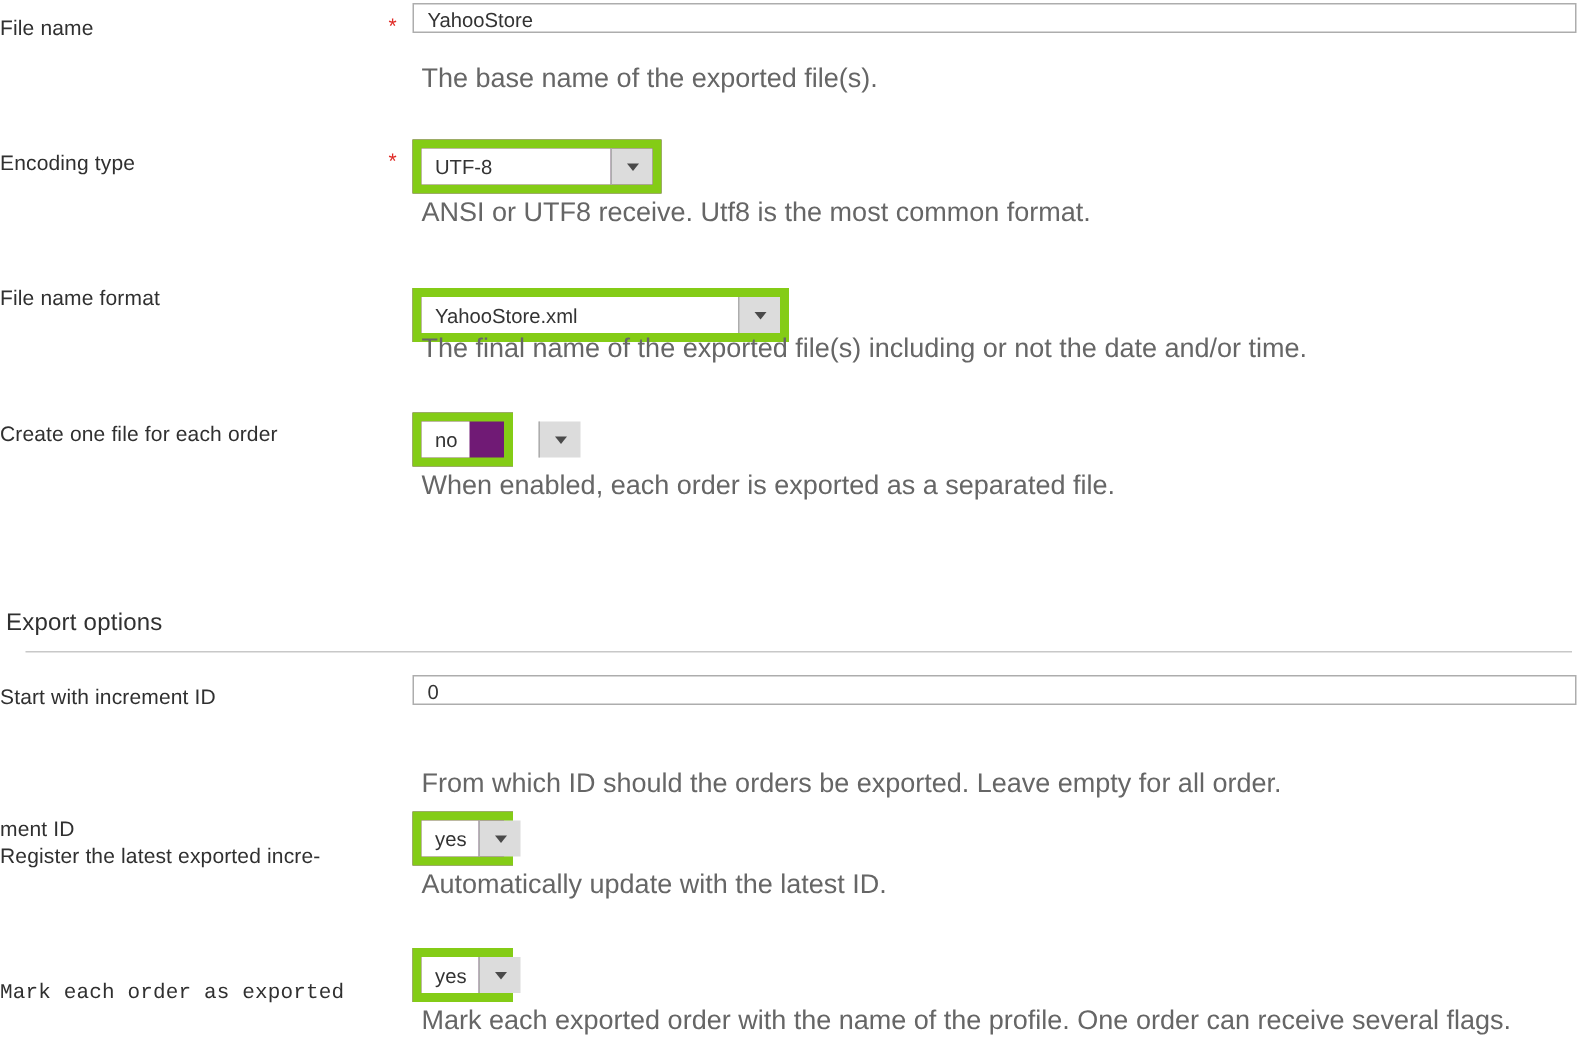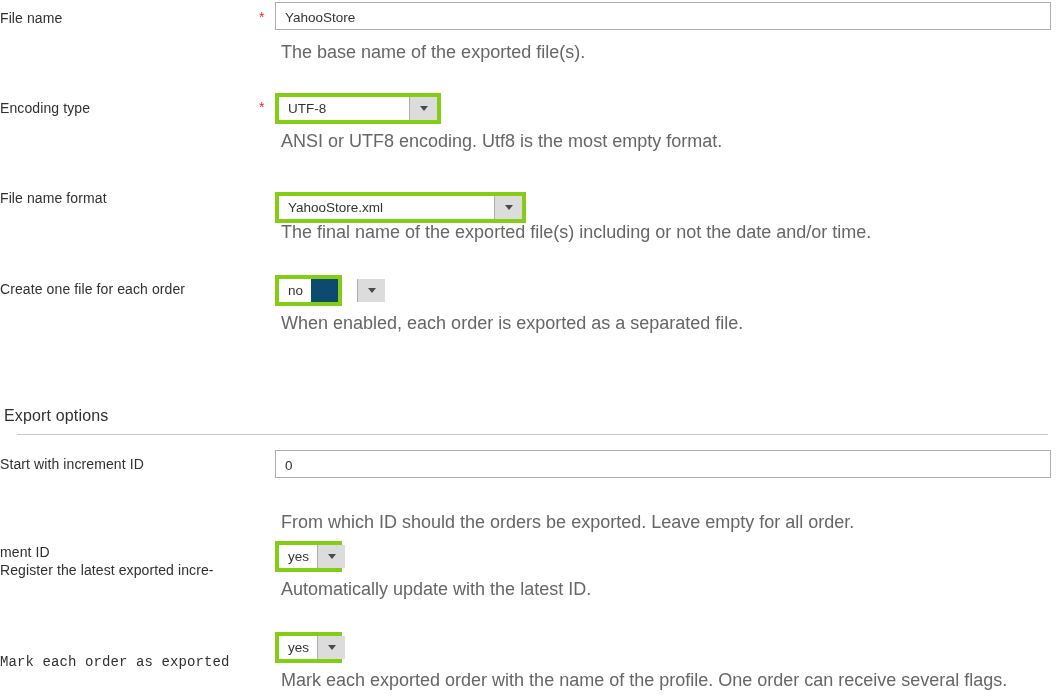--- a/index.html
+++ b/index.html
@@ -48,39 +48,39 @@
   }
 
   .control-wrap {
     position: absolute;
     left: 275px;
   }
 
   
   input.txt {
     display: block;
-    height: 28px;
+    height: 20px;
     padding: 2px 9px 0 9px;
     border: 1px solid #adadad;
     background: #ffffff;
     font-family: "Liberation Sans", sans-serif;
     font-size: 13.5px;
     color: #333333;
     outline: none;
     border-radius: 0;
   }
   input.txt::placeholder { color: #999; }
 
   
   .select-box {
     display: inline-flex;
     align-items: stretch;
-    height: 31px;
-    border: 4px solid #84cc16;
-    background: #0c4a6e;
+    height: 36px;
+    border: 6px solid #84cc16;
+    background: #701a75;
     position: relative;
   }
   .select-value {
     display: flex;
     align-items: center;
     padding: 0 8px 0 9px;
     font-size: 13.5px;
     color: #333333;
     white-space: nowrap;
     flex: 1 1 auto;
@@ -149,21 +149,21 @@
     <div class="field-label" style="top:6px;">Encoding type</div>
     <div class="req-star" style="top:5px;">*</div>
     <div class="control-wrap" style="top:0px;">
       <div class="select-box" style="width:166px;">
         <span class="select-value">UTF-8</span>
         <span class="select-btn">
           <span class="caret"></span>
         </span>
       </div>
     </div>
-    <div class="note" style="top:40px;">ANSI or UTF8 encoding. Utf8 is the most empty format.</div>
+    <div class="note" style="top:40px;">ANSI or UTF8 receive. Utf8 is the most common format.</div>
   </div>
 
   <div class="field-row" style="top:184px;">
     <div class="field-label" style="top:5px;">File name format</div>
     <div class="control-wrap" style="top:8px;border-radius:8px;">
       <div class="select-box" style="width:251px;">
         <span class="select-value">YahooStore.xml</span>
         <span class="select-btn">
           <span class="caret"></span>
         </span>

